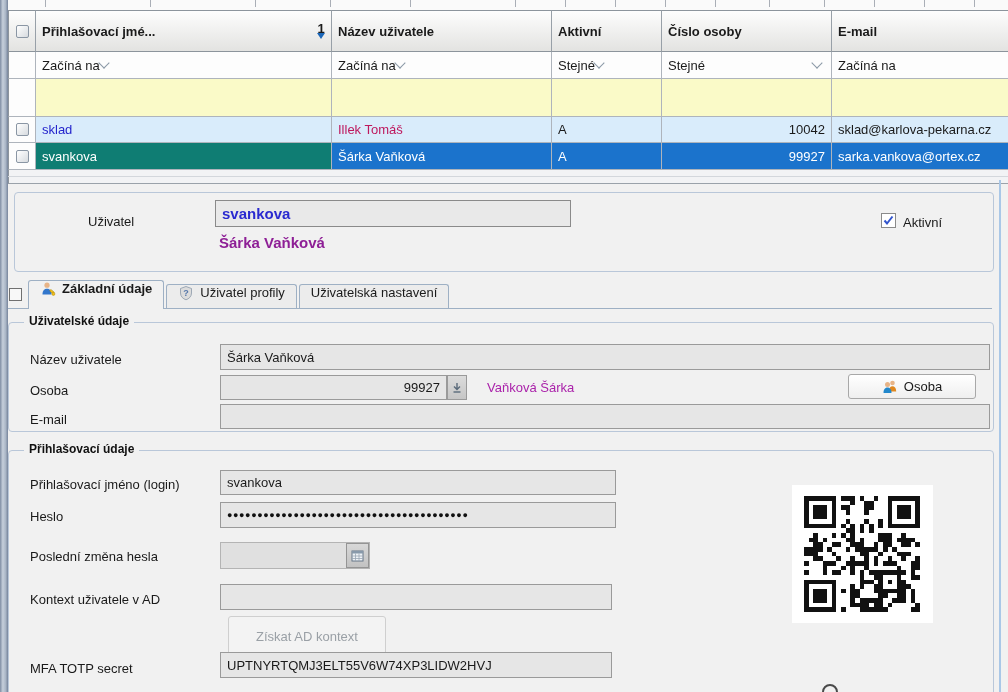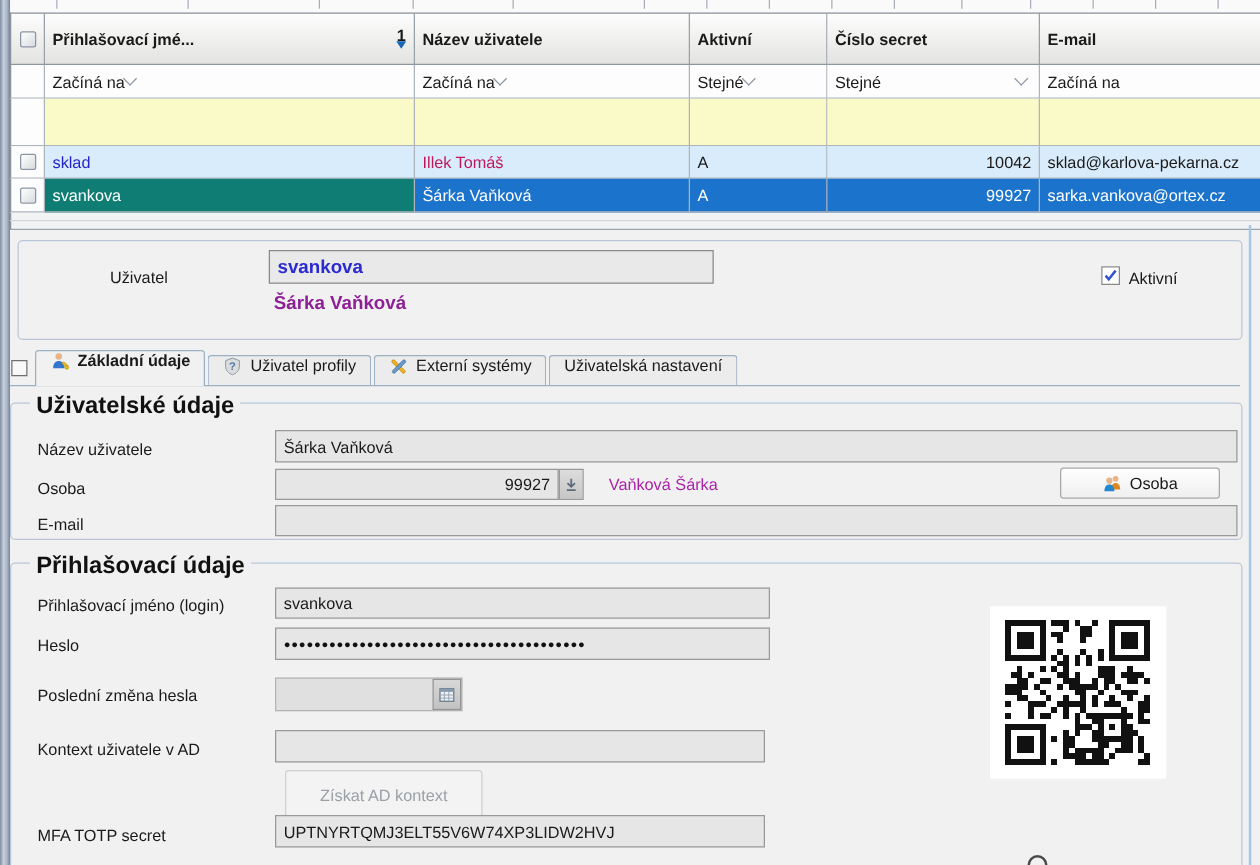--- a/index.html
+++ b/index.html
@@ -36,21 +36,21 @@
   .chev{width:7px;height:7px;border-right:1.6px solid #8a98a6;border-bottom:1.6px solid #8a98a6;
         transform:rotate(45deg);margin:-4px 4px 0 0;flex:none;}
   .sortwrap{display:flex;flex-direction:column;align-items:center;margin-left:auto;line-height:10px;}
   .sortnum{font-weight:bold;font-size:13px;}
   .sortarr{width:0;height:0;border-left:4px solid transparent;border-right:4px solid transparent;
            border-top:6px solid #1a66b8;margin-top:-1px;}
   
   #groove{position:absolute;left:8px;top:176px;width:1000px;height:1px;background:#d3d7dc;}
   
   .gbox{position:absolute;border:1px solid #b9c7d9;border-radius:4px;background:#f1f1f1;}
-  .legend{position:absolute;background:#f1f1f1;padding:0 5px;font-weight:bold;font-size:19px;color:#111;}
+  .legend{position:absolute;background:#f1f1f1;padding:0 5px;font-weight:bold;font-size:12px;color:#111;}
   .lbl{position:absolute;color:#1a1a1a;}
   .inp{position:absolute;box-sizing:border-box;background:#e6e6e6;border:1px solid #9a9a9a;
        display:flex;align-items:center;padding:0 6px;overflow:hidden;white-space:nowrap;}
   .inp.dis{background:#e0e0e0;border-color:#b4b4b4;}
   .btn{position:absolute;box-sizing:border-box;display:flex;align-items:center;justify-content:center;
        gap:6px;border:1px solid #a8a8a8;border-radius:3px;background:linear-gradient(#ffffff,#efefef);cursor:default;}
   .btn.disabled{background:#f3f3f3;border-color:#cfcfcf;color:#9aa0a6;}
   #user-login-input{font-weight:bold;font-size:15px;color:#2a2ad0;border-color:#8a8a8a;background:#e9e9e9;}
   #user-fullname{position:absolute;font-weight:bold;font-size:15px;color:#8e1f96;}
   #person-display{position:absolute;color:#aa22aa;}
@@ -113,21 +113,21 @@
           <span class="sortarr"></span>
         </span>
       </div>
       <div class="c c2">
           <span>Název uživatele</span>
         </div>
       <div class="c c3">
           <span>Aktivní</span>
         </div>
       <div class="c c4" style="justify-content:flex-start">
-          <span>Číslo secret</span>
+          <span>Číslo osoby</span>
         </div>
       <div class="c c5">
           <span>E-mail</span>
         </div>
     </div>
     <div class="trow frow">
       <div class="c c0"></div>
       <div class="c c1">
           <span>Začíná na</span>
           <span class="chev"></span>
@@ -203,27 +203,20 @@
         <circle cx="13.4" cy="12.9" r="1.5" fill="#f0c020" stroke="#b08800" stroke-width="0.5"></circle>
       </svg>
       <span>Základní údaje</span>
     </div>
     <div class="tab">
       <svg class="icon16" viewBox="0 0 16 16">
         <path d="M8 1.5 L13.5 3.5 L13.5 8 C13.5 11.5 11 13.8 8 14.8 C5 13.8 2.5 11.5 2.5 8 L2.5 3.5 Z" fill="#dcdcdc" stroke="#8a98a8" stroke-width="0.8"></path>
         <text x="8" y="11" font-size="9" font-weight="bold" fill="#5577aa" text-anchor="middle" font-family="Liberation Sans,sans-serif">?</text>
       </svg>
       <span>Uživatel profily</span>
-    </div>
-    <div class="tab">
-      <svg class="icon16" viewBox="0 0 16 16">
-        <rect x="1" y="7" width="14" height="2.6" rx="1.3" transform="rotate(45 8 8)" fill="#f0b020" stroke="#b08000" stroke-width="0.5"></rect>
-        <rect x="1" y="7" width="14" height="2.6" rx="1.3" transform="rotate(-45 8 8)" fill="#6699cc" stroke="#446688" stroke-width="0.5"></rect>
-      </svg>
-      <span>Externí systémy</span>
     </div>
     <div class="tab">
       <span>Uživatelská nastavení</span>
     </div>
   </div>
   <div id="tabline"></div>
 
   <div class="gbox" style="left:8px;top:322px;width:984px;height:108px;"></div>
   <div class="legend" style="left:24px;top:314px;">Uživatelské údaje</div>
 

